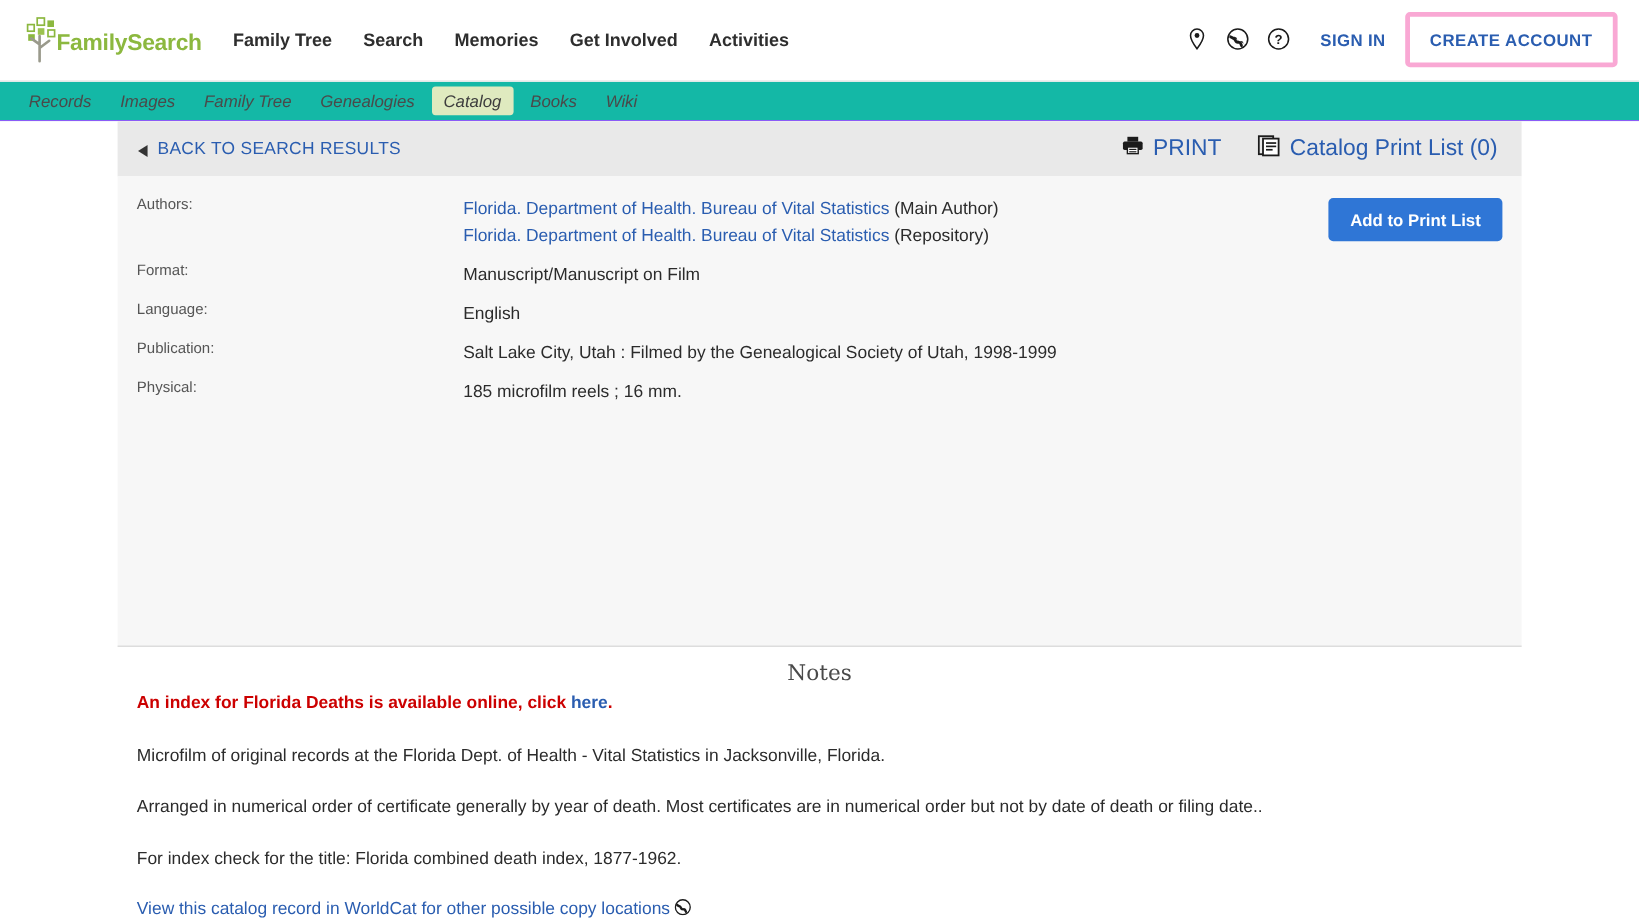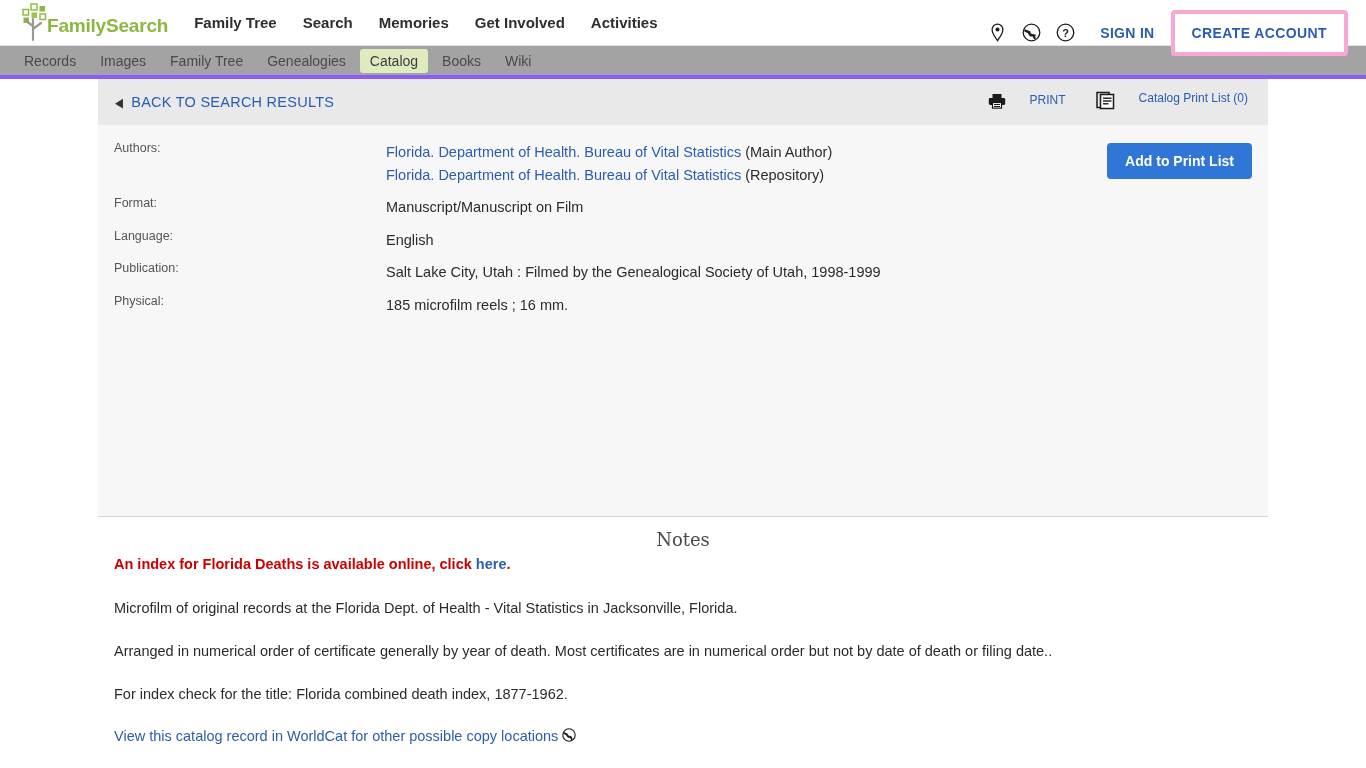--- a/index.html
+++ b/index.html
@@ -8,21 +8,21 @@
     width: 1366px; height: 768px;
     overflow: hidden;
     background: #ffffff;
     font-family: "Liberation Sans", sans-serif;
     -webkit-font-smoothing: antialiased;
   }
 
   
   .top-header {
     position: relative;
-    height: 46px;
+    height: 68px;
     background: #ffffff;
     border-bottom: 1px solid #e3e3e3;
     display: flex;
     align-items: center;
     padding: 0 18px;
   }
   .logo-wrap {
     display: flex;
     align-items: center;
     margin-right: 26px;
@@ -80,26 +80,27 @@
     letter-spacing: 0.4px;
     padding: 11px 17px;
     cursor: pointer;
     white-space: nowrap;
     font-family: "Liberation Sans", sans-serif;
   }
 
   
   .subnav {
     height: 33px;
-    background: #a3a3a3;
-    border-bottom: 4px solid #8b5cf6;
+    background: #14b8a6;
+    border-bottom: 1px solid #8b5cf6;
     display: flex;
     align-items: center;
     padding: 0 14px;
     gap: 4px;
+    font-style: italic;
   }
   .subnav a {
     font-size: 14px;
     color: #4a4a4a;
     text-decoration: none;
     padding: 4px 10px;
     border-radius: 3px;
     white-space: nowrap;
   }
   .subnav a.active {
@@ -148,23 +149,24 @@
   }
   .printtools {
     position: absolute;
     right: 20px;
     top: 0; height: 46px;
     display: flex; align-items: center;
     gap: 8px;
   }
   .printtools a {
     display: inline-flex;
-    gap: 24px;
+    align-items: center;
+    gap: 8px;
     color: #2a5db0;
-    font-size: 12px;
+    font-size: 19px;
     text-decoration: none;
   }
   .printtools .gap { width: 14px; }
 
   
   .meta-panel {
     background: #f7f7f7;
     border-bottom: 1px solid #d6d6d6;
     padding: 16px 16px 22px 16px;
     position: relative;

